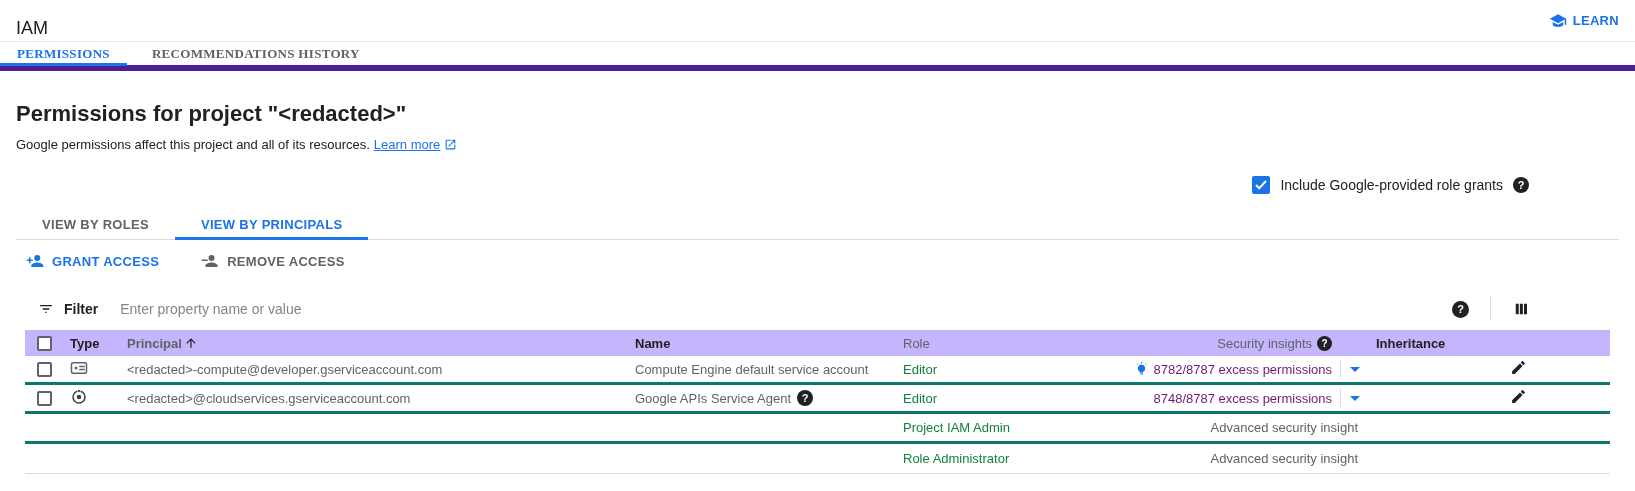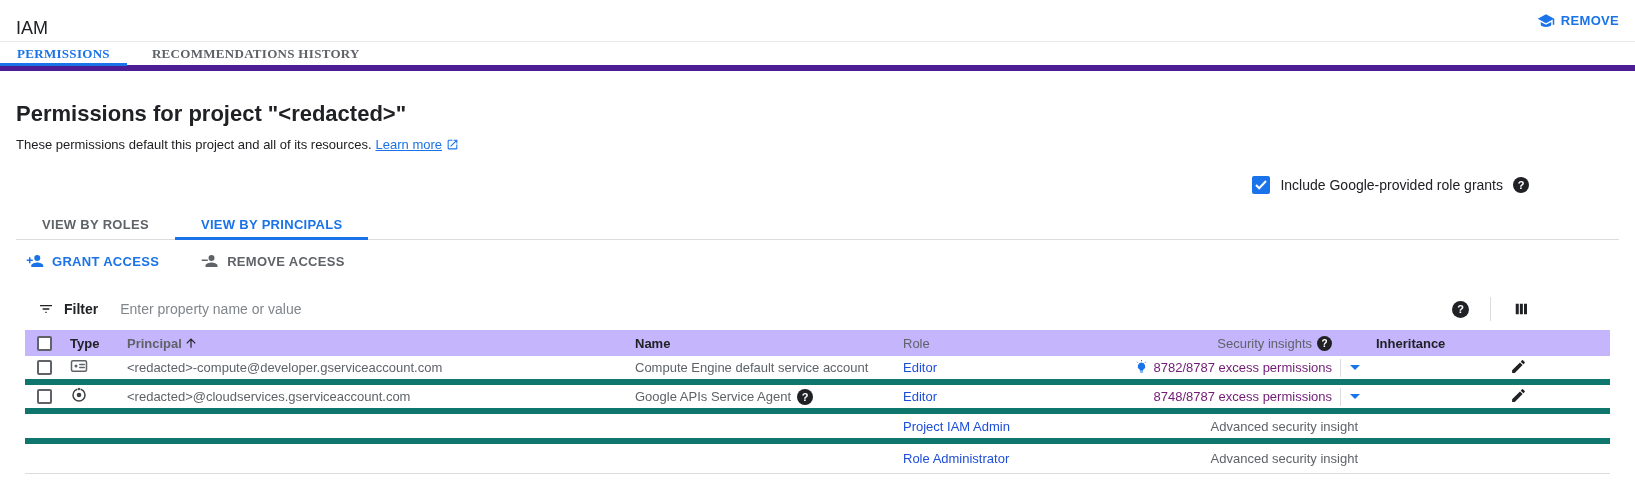--- a/index.html
+++ b/index.html
@@ -59,29 +59,29 @@
   .filter-right { display:flex; align-items:center; padding-right:80px; }
   .vsep { width:1px; height:24px; background:#dadce0; margin:0 21px; }
 
   
   .table { margin:4px 25px 0 25px; font-size:13px; }
   .tgrid { display:grid; grid-template-columns:38px 64px 508px 268px 210px 227px 30px 115px 1fr;
     align-items:center; }
   .thead { background:#c4b5fd; height:26px; }
   .th { color:#202124; font-weight:bold; }
   .th.muted { color:#5f6368; font-weight:normal; }
-  .trow { height:29px; border-bottom:6px solid #0f766e; }
+  .trow { height:29px; border-bottom:3px solid #0f766e; }
   .trow.sub { height:30px; }
   .trow.last { border-bottom:1px solid #dadce0; }
   .cell-check { padding-left:12px; }
   .cbx { width:15px; height:15px; border:2px solid #5f6368; border-radius:2px; background:#fff; cursor:pointer; }
   .cell-type { padding-left:7px; }
   .cell-principal { display:flex; align-items:center; gap:2px; color:#5f6368; }
   .cell-name { display:flex; align-items:center; gap:6px; color:#5f6368; }
-  .cell-role { color:#1d4ed8; }
+  .cell-role { color:#15803d; }
   .cell-insight { display:flex; align-items:center; justify-content:flex-end; gap:5px; padding-right:8px; }
   .cell-insight .ilink { color:#701a75; cursor:pointer; }
   .cell-caret { display:flex; align-items:center; height:100%; }
   .caret-sep { width:1px; height:18px; background:#dadce0; margin-right:9px; }
   .caret { width:0; height:0; border-left:5px solid transparent; border-right:5px solid transparent;
     border-top:5px solid #1a73e8; cursor:pointer; }
   .cell-inherit { padding-left:6px; }
   .cell-edit { padding-left:25px; }
   .edit-btn { cursor:pointer; display:inline-flex; }
   .sub-insight { grid-column:6 / 8; justify-content:flex-end; display:flex; padding-right:12px; color:#5f6368; }
@@ -92,33 +92,33 @@
 
 <div class="appbar">
   <div class="appbar-title">IAM</div>
   <div class="learn-btn">
     <span class="icon">
       <svg width="18" height="18" viewBox="0 0 24 24">
           <path fill="#1a73e8" d="M12 3L1 9l11 6 9-4.91V17h2V9L12 3z"></path>
           <path fill="#1a73e8" d="M5 13.18V17c0 1.66 3.13 3 7 3s7-1.34 7-3v-3.82l-7 3.82-7-3.82z"></path>
         </svg>
     </span>
-    <span>REMOVE</span>
+    <span>LEARN</span>
   </div>
 </div>
 
 <div class="top-tabs">
   <div class="top-tab active">PERMISSIONS</div>
   <div class="top-tab">RECOMMENDATIONS HISTORY</div>
 </div>
 
 <div class="page-head">
   <div class="page-title">Permissions for project "&lt;redacted&gt;"</div>
   <div class="page-desc">
-    <span>These permissions default this project and all of its resources.</span>
+    <span>Google permissions affect this project and all of its resources.</span>
     <span class="link">Learn more</span>
     <span class="icon">
       <svg width="13" height="13" viewBox="0 0 24 24" fill="#1a73e8">
           <path d="M19 19H5V5h7V3H5a2 2 0 0 0-2 2v14a2 2 0 0 0 2 2h14a2 2 0 0 0 2-2v-7h-2v7zM14 3v2h3.59l-9.83 9.83 1.41 1.41L19 6.41V10h2V3h-7z"></path>
         </svg>
     </span>
   </div>
 
   <div class="include-row">
     <span class="cbx-checked">

